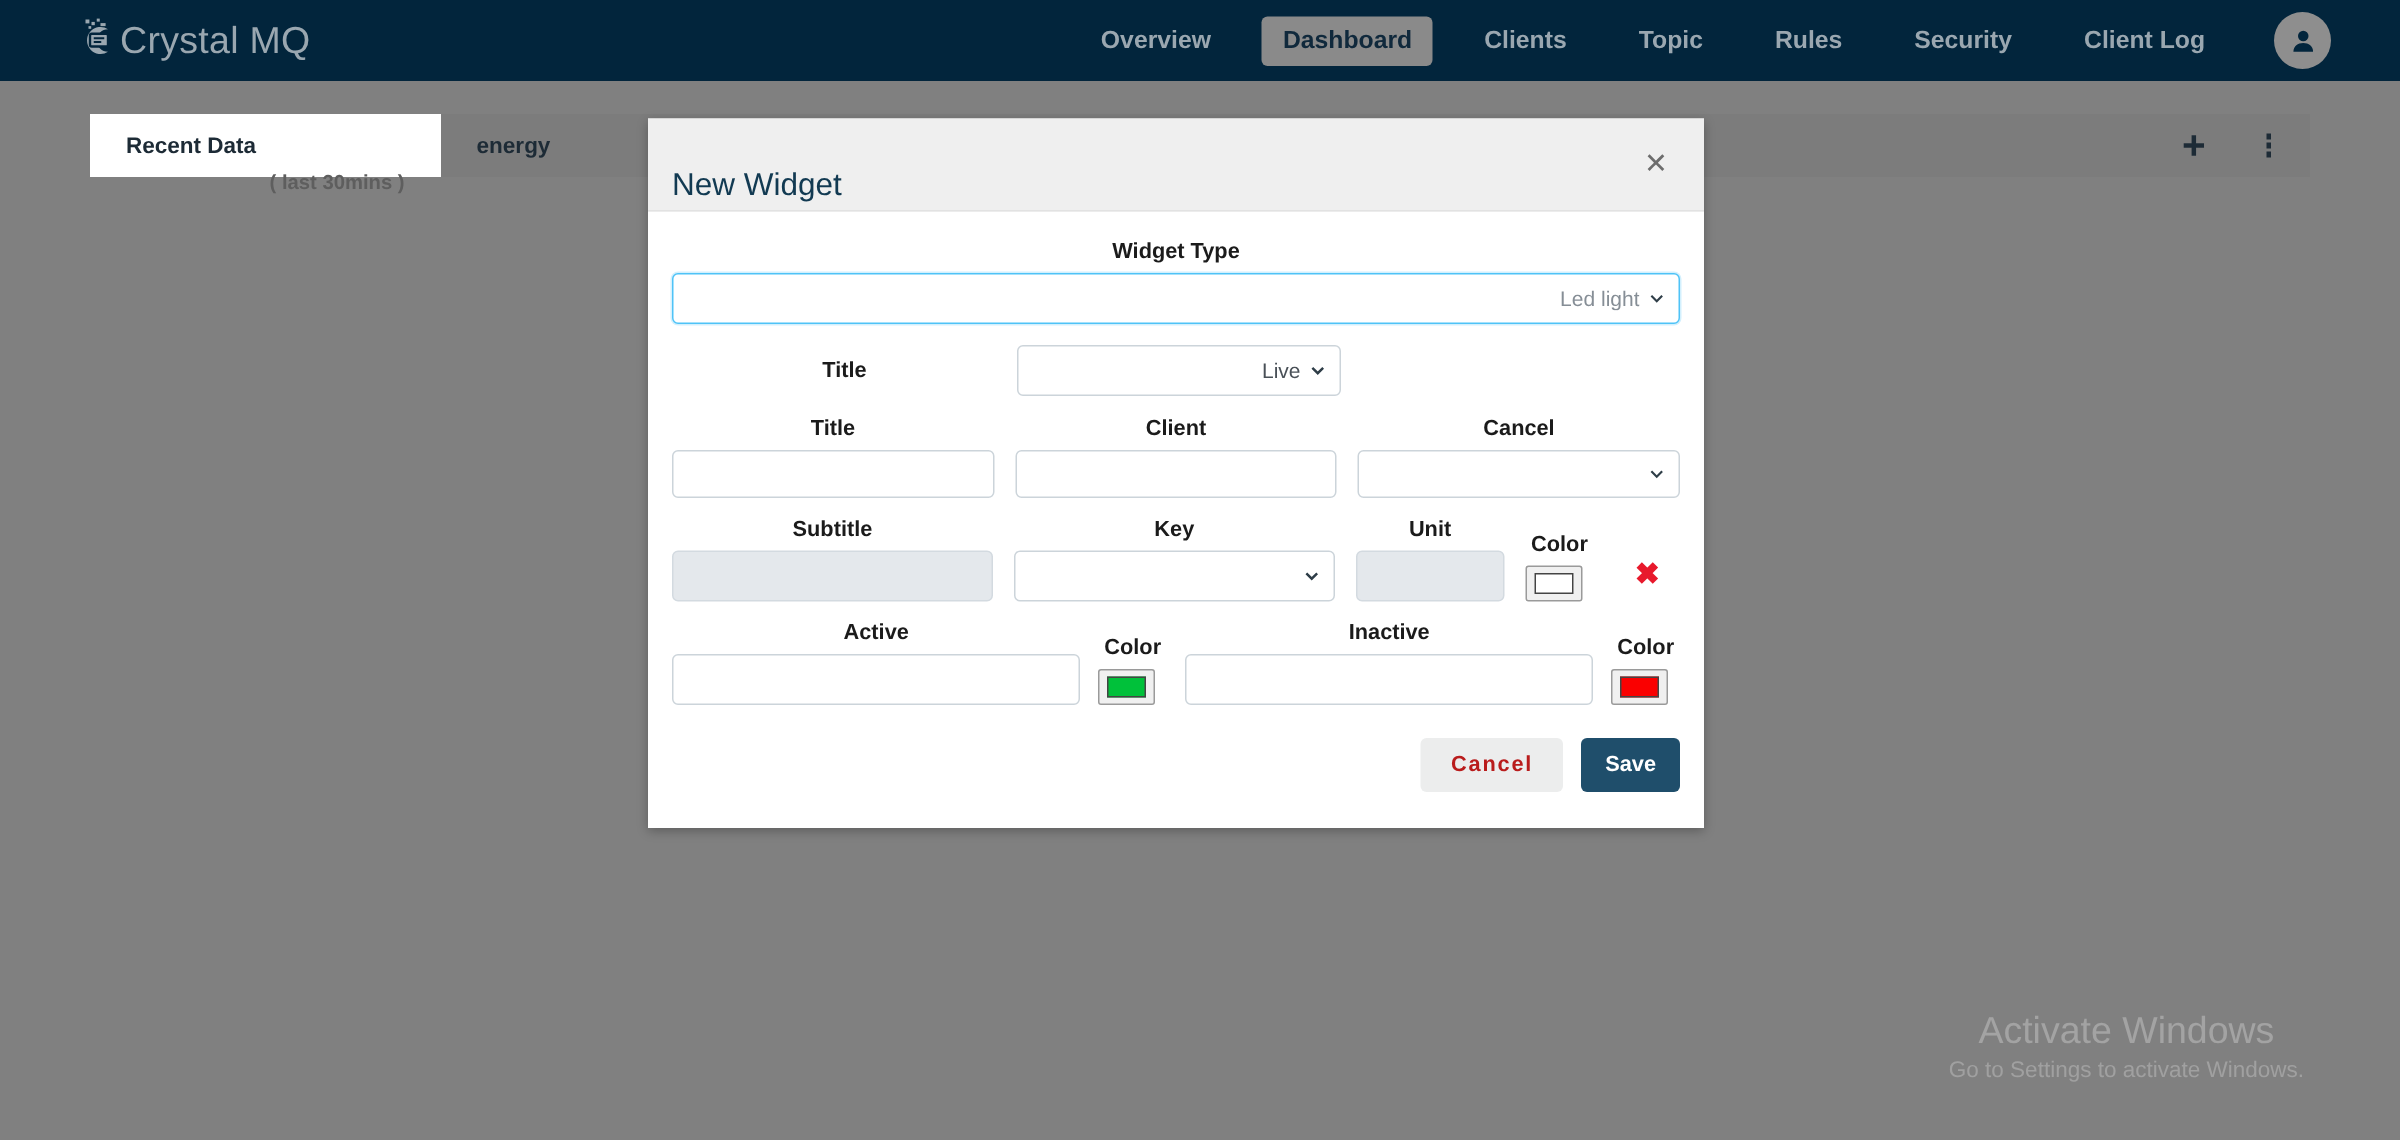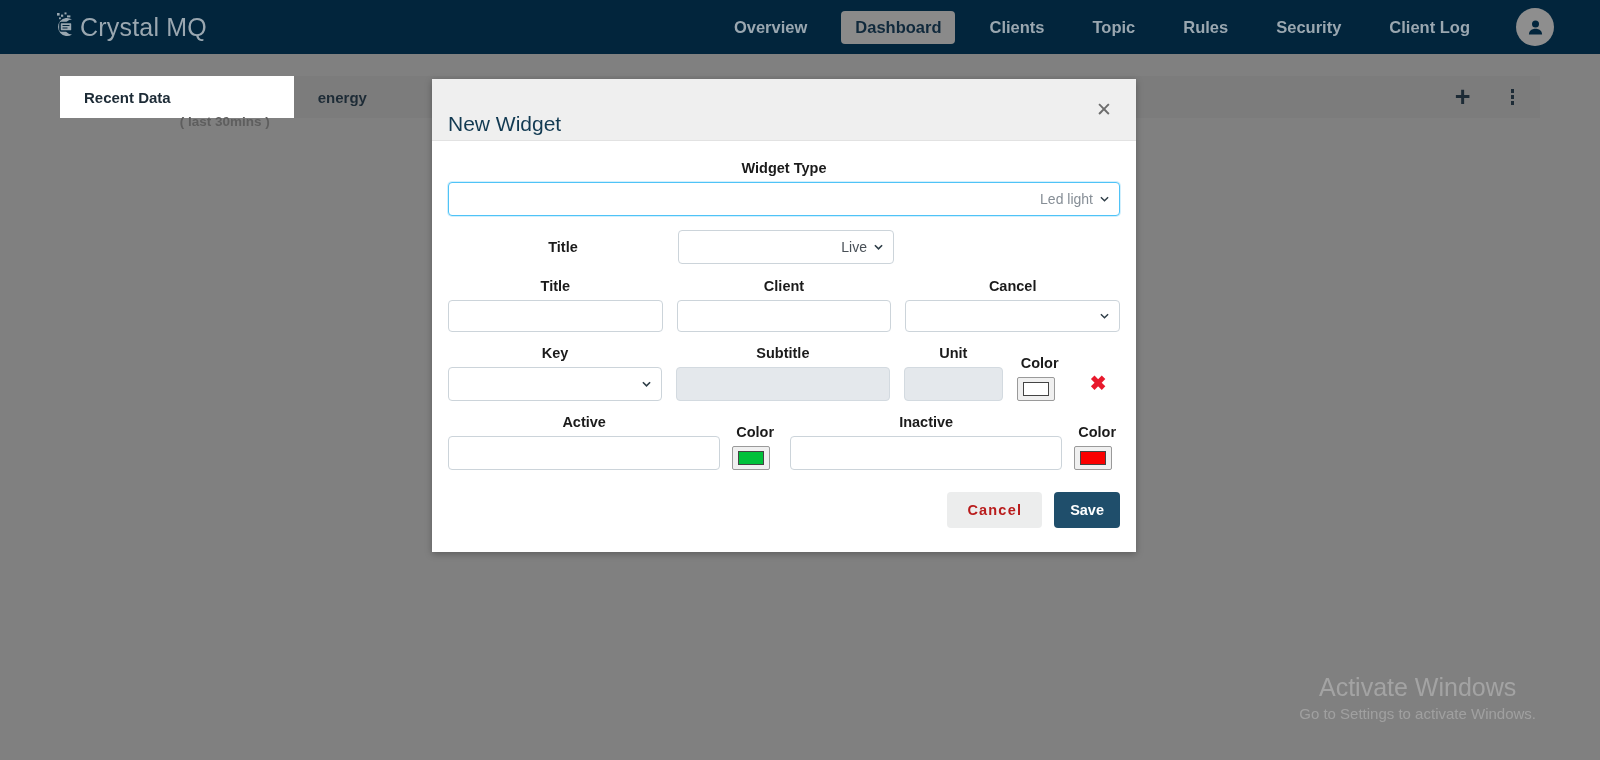--- a/index.html
+++ b/index.html
@@ -281,32 +281,32 @@
           <select class="ctl"><option></option></select>
           <svg class="caret" viewBox="0 0 10 10">
             <path d="M1 3l4 4 4-4" fill="none" stroke="#2f3e48" stroke-width="1.6"></path>
           </svg>
         </div>
       </div>
     </div>
 
     <div class="row" style="gap:14px; margin-bottom:13px; align-items:flex-end;">
       <div style="width:216px;">
+        <label class="field-label">Subtitle</label>
+        <input class="ctl disabled" type="text" disabled="" style="height: 34px;" value="">
+      </div>
+      <div style="width:216px;">
         <label class="field-label">Key</label>
         <div class="sel-wrap">
           <select class="ctl" style="height:34px;"><option></option></select>
           <svg class="caret" viewBox="0 0 10 10">
             <path d="M1 3l4 4 4-4" fill="none" stroke="#2f3e48" stroke-width="1.8"></path>
           </svg>
         </div>
       </div>
-      <div style="width:216px;">
-        <label class="field-label">Subtitle</label>
-        <input class="ctl disabled" type="text" disabled="" style="height: 34px;" value="">
-      </div>
       <div style="width:100px;">
         <label class="field-label">Unit</label>
         <input class="ctl disabled" type="text" disabled="" style="height: 34px;" value="">
       </div>
       <div style="width:46px;">
         <label class="field-label">Color</label>
         <div class="swatch" style="height:24px;">
           <i style="background:#ffffff;"></i>
         </div>
       </div>

